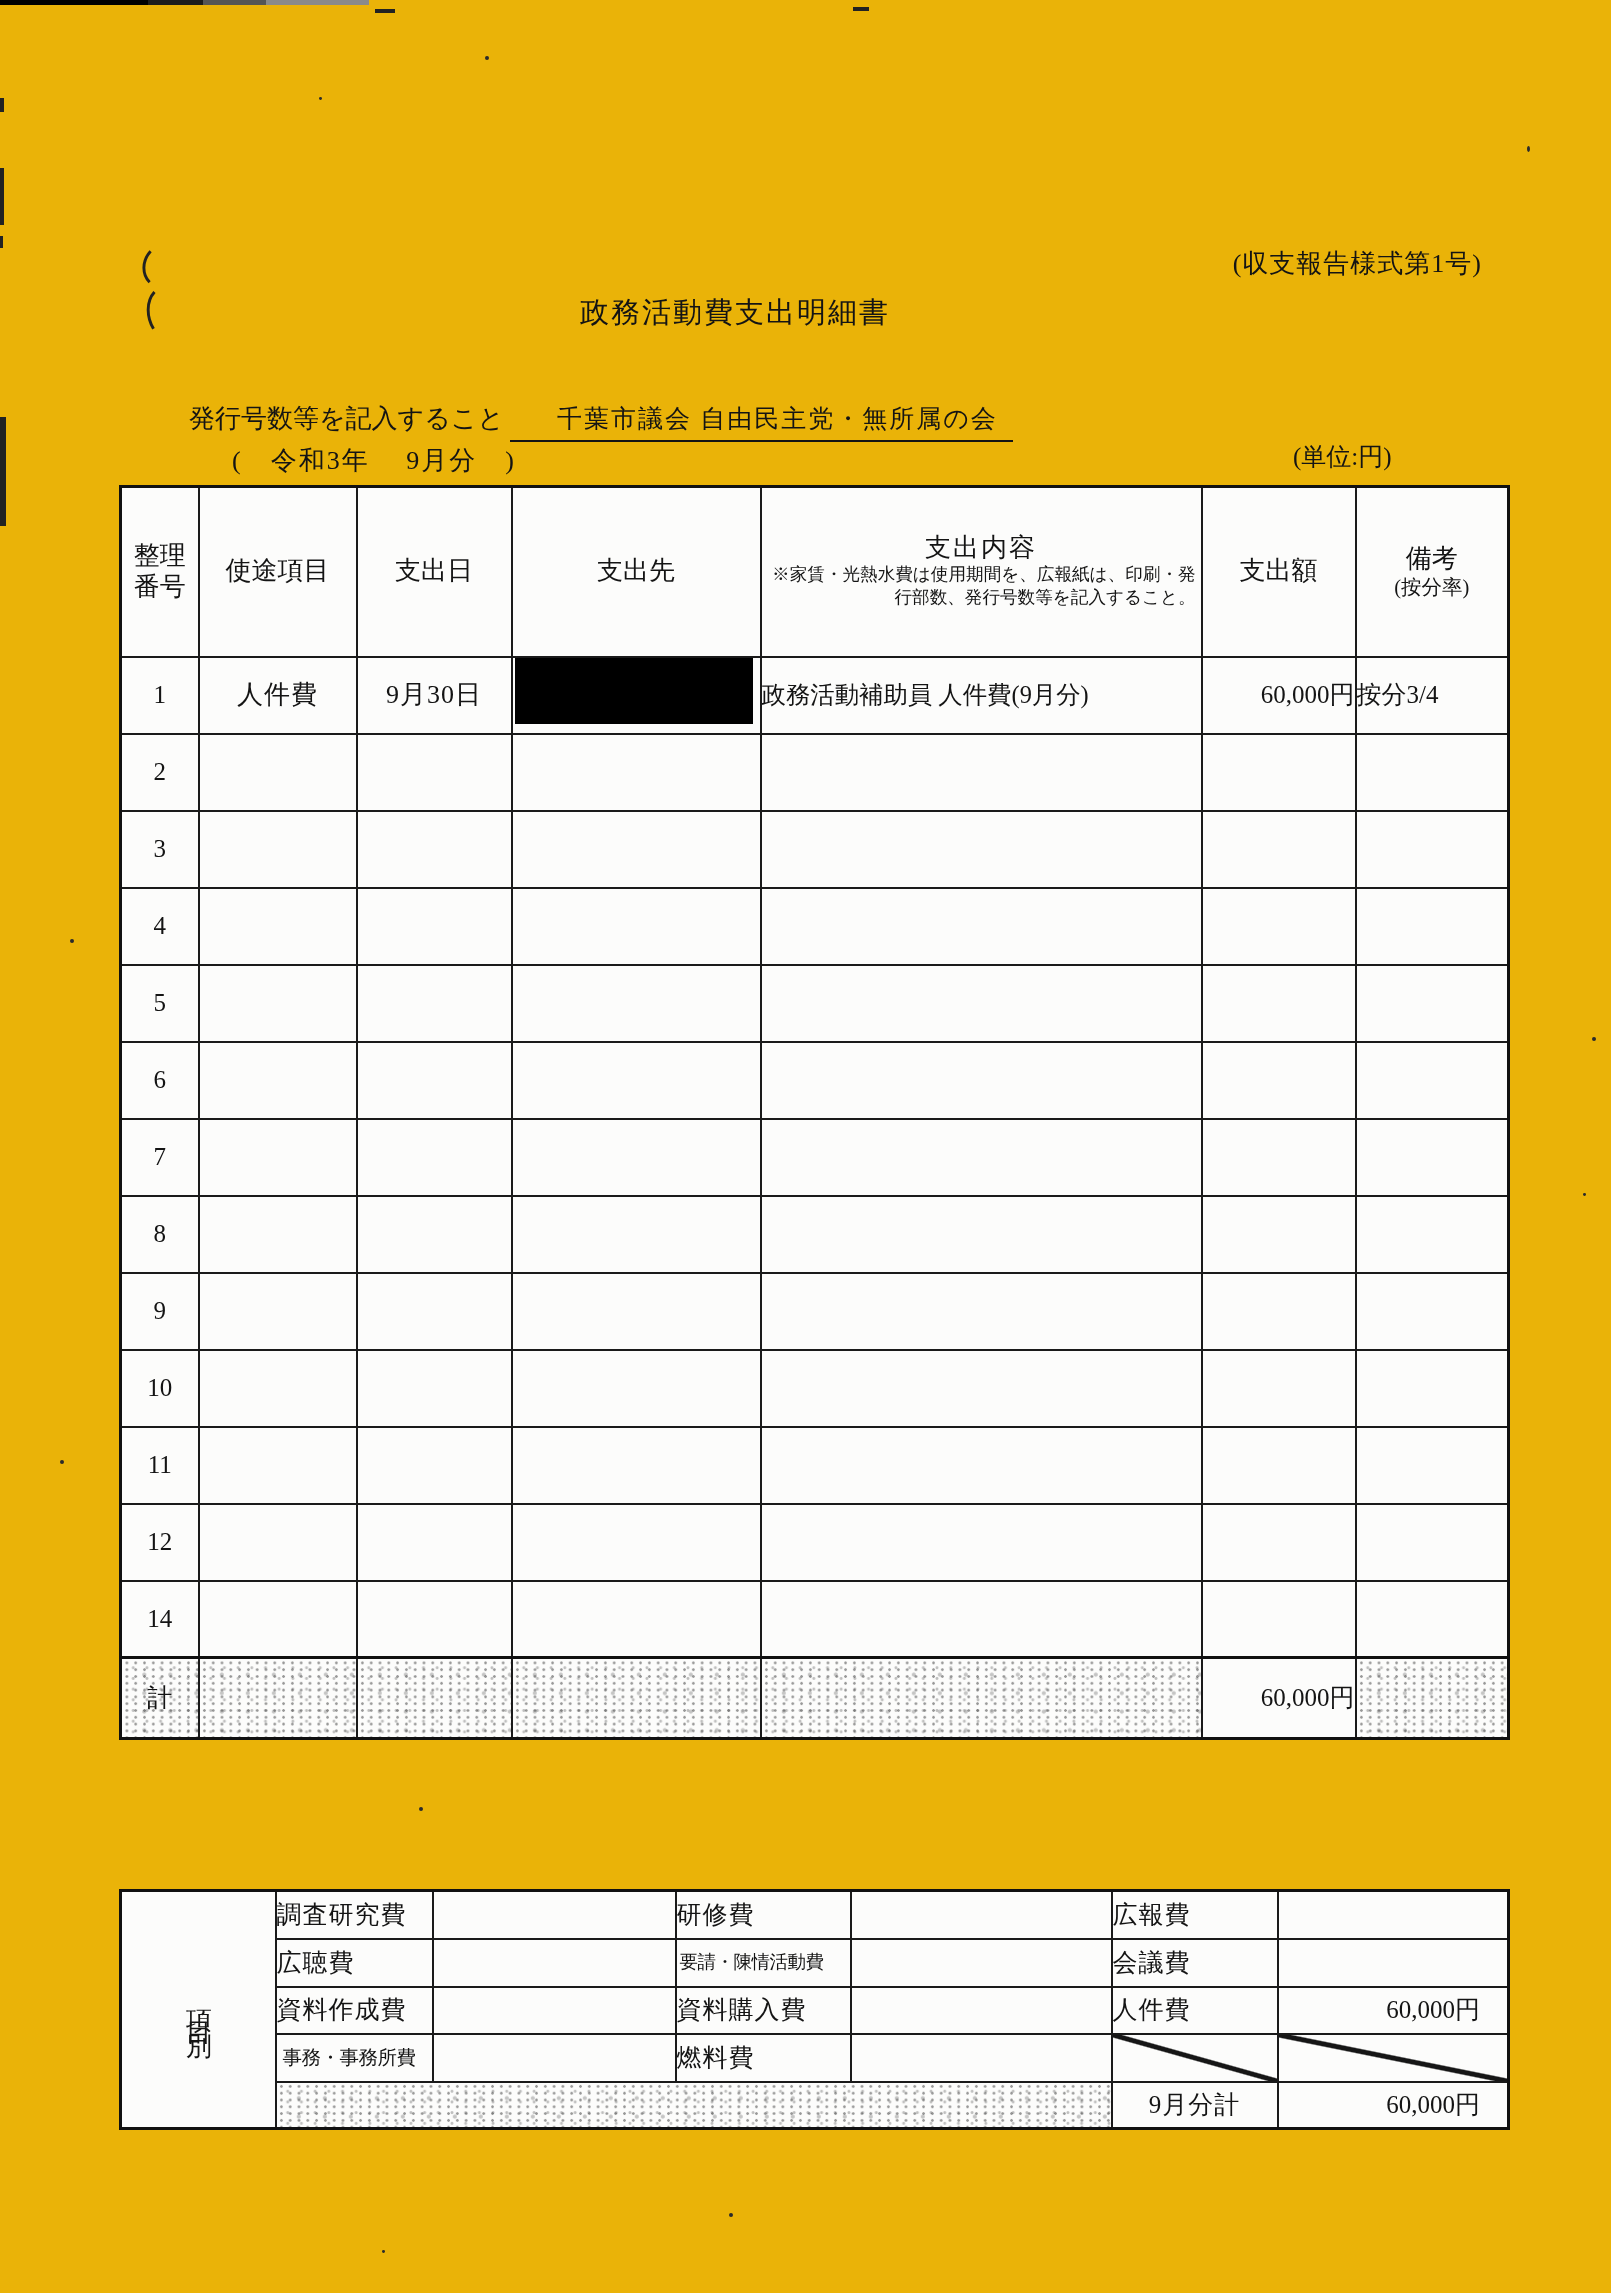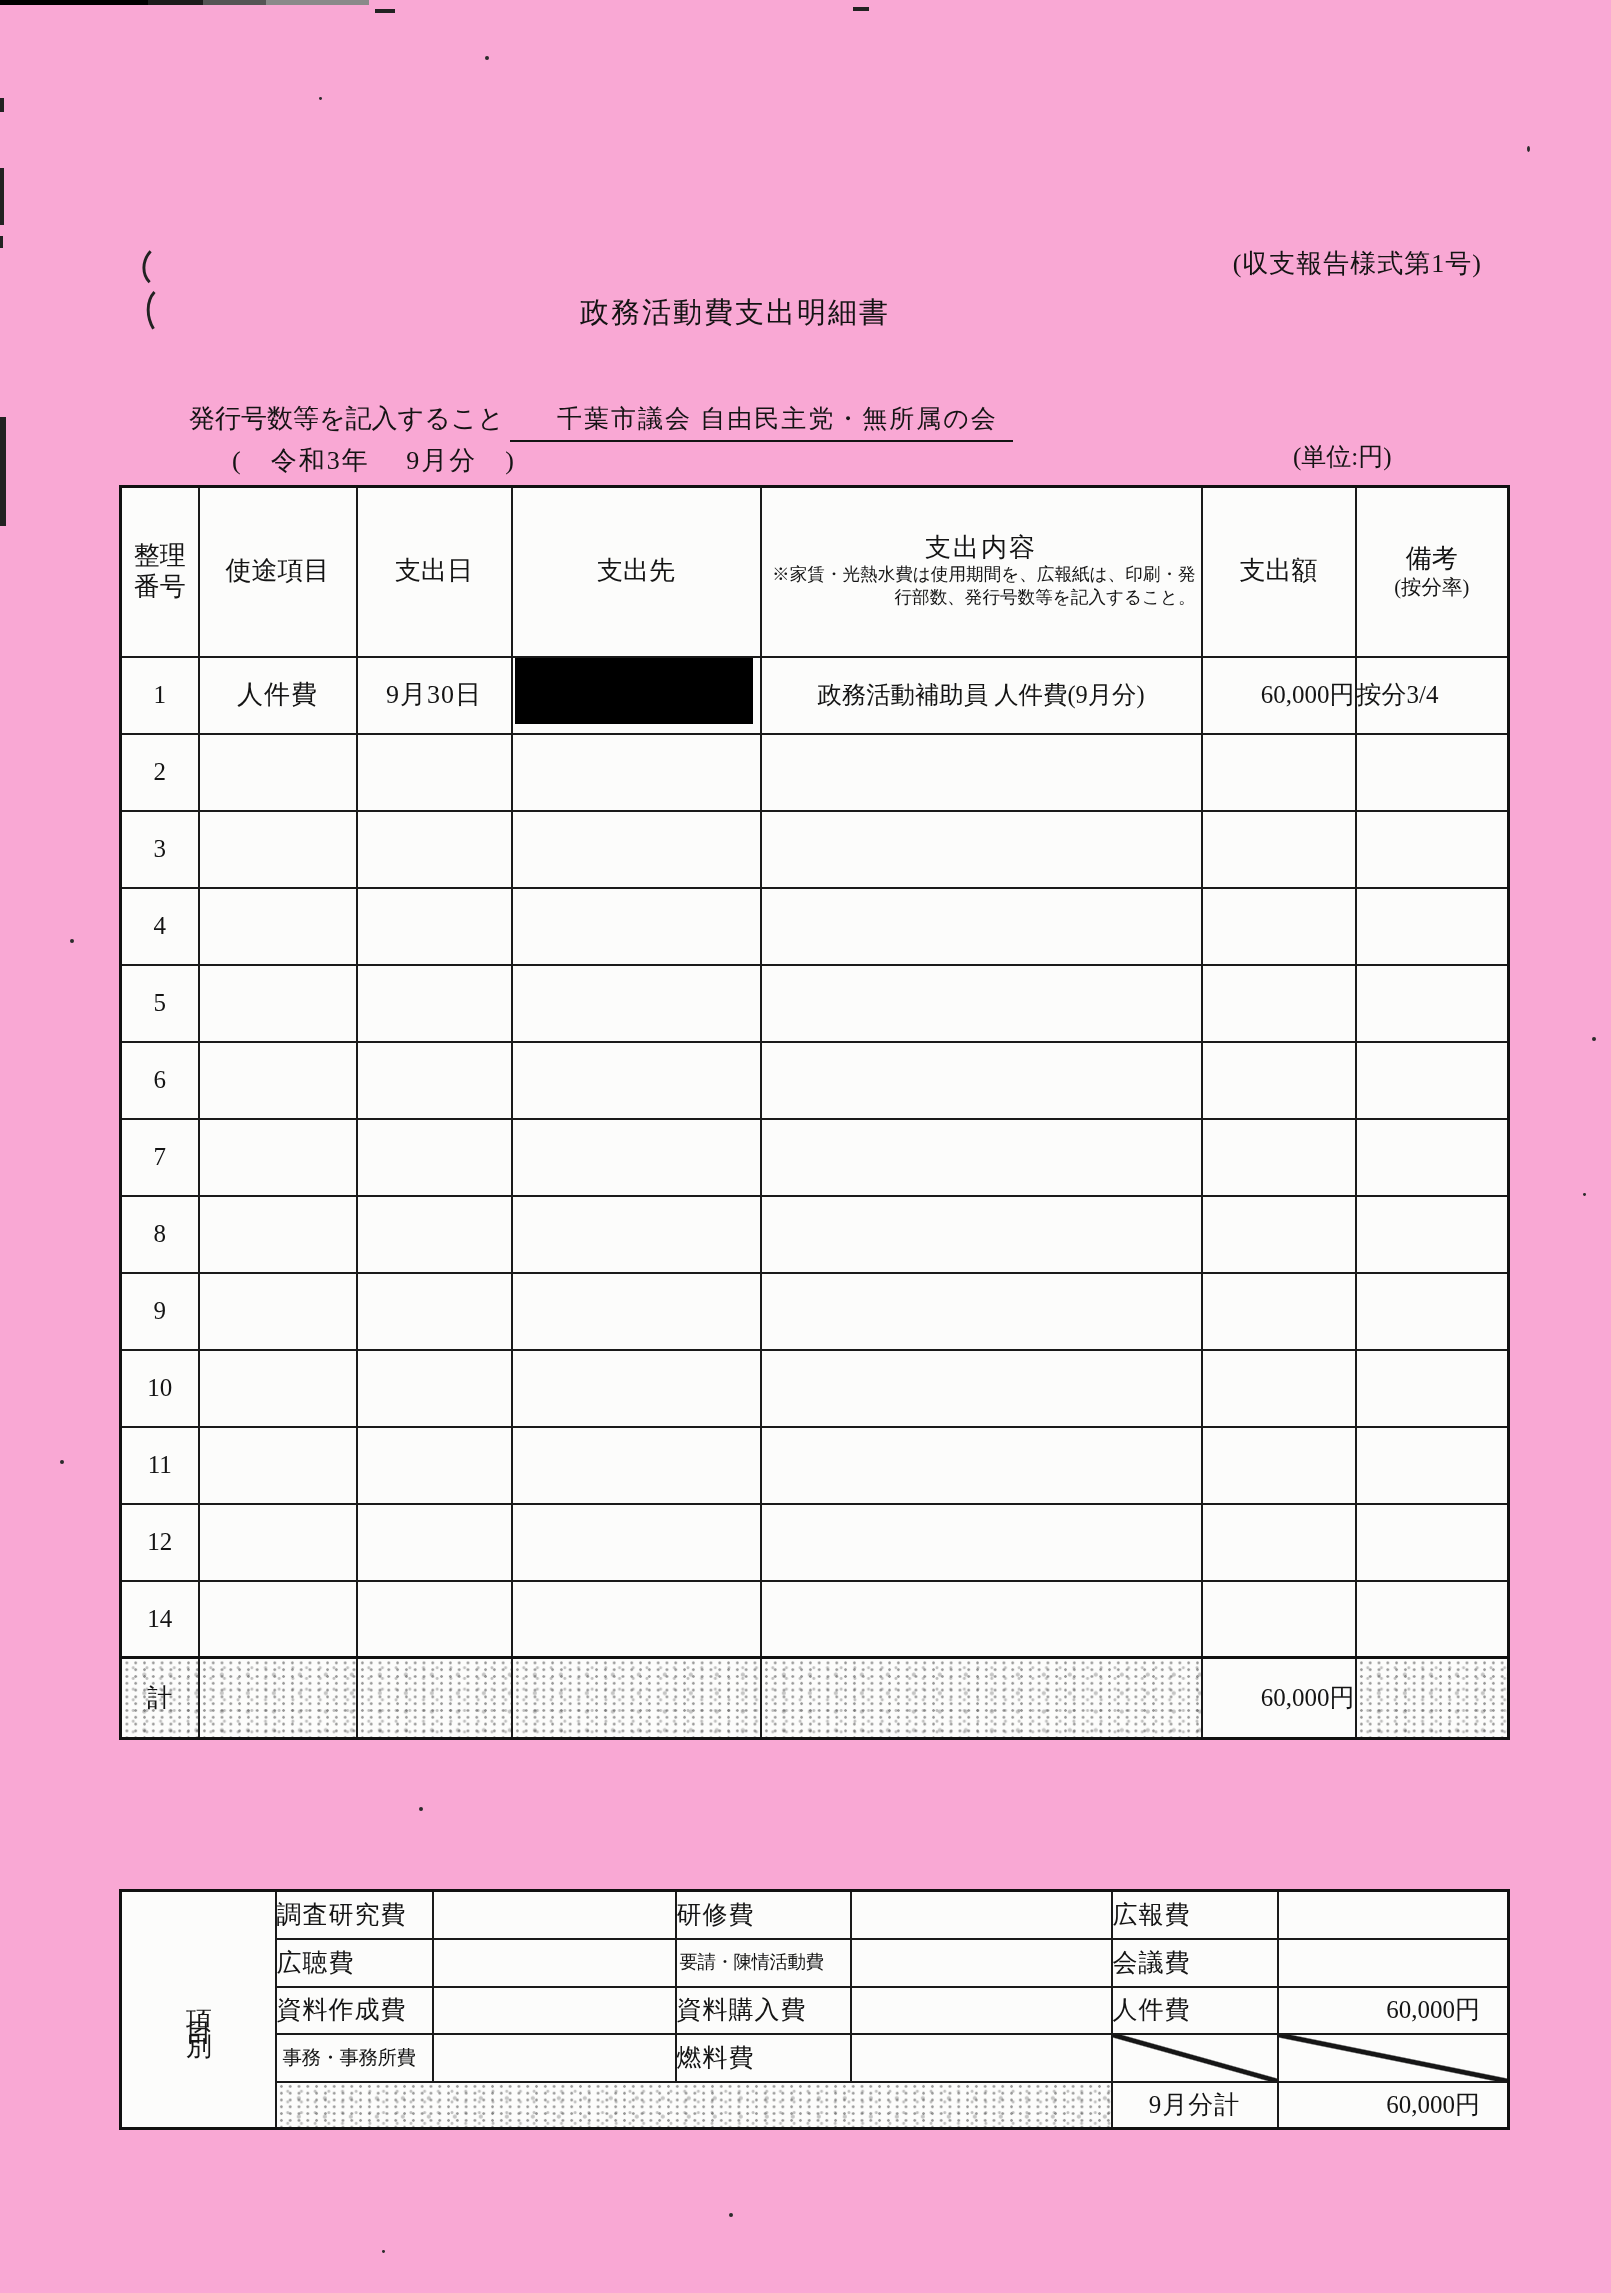--- a/index.html
+++ b/index.html
@@ -1,17 +1,17 @@
 <!DOCTYPE html>
 <html><head>
 <meta charset="utf-8">
 <style>
   html,body{margin:0;padding:0;background:#d9d9d9;}
   #page{
-    position:relative;width:1611px;height:2294px;background:#f9a8d4;
+    position:relative;width:1611px;height:2294px;background:#eab308;
     font-family:"Liberation Serif","DejaVu Serif",serif;color:#141414;
     overflow:hidden;
   }
   .abs{position:absolute;}
 
   
   #form-code{left:1170px;top:246px;width:312px;font-size:26px;text-align:right;letter-spacing:1px;}
   #doc-title{left:580px;top:293px;font-size:29px;letter-spacing:2px;}
   #faction-line{left:189px;top:401px;font-size:26px;white-space:nowrap;}
   #faction-line .val{
@@ -31,21 +31,21 @@
   #cat-table{left:119px;top:1889px;width:1388px;border:3.9px solid #111;}
 
   .head th{text-align:center;font-size:26px;border-bottom:2.9px solid #1a1a1a;}
   .ch-title{font-size:26px;text-align:center;margin-top:1px;letter-spacing:2px;}
   .ch-note{font-size:17.6px;text-align:right;padding:0 4.9px 2.9px 5.9px;line-height:1.3;}
   .sub{font-size:20.5px;}
 
   tr.r{height:77px;}
   .c-no{text-align:center;font-size:25px;}
   .c-center{text-align:center;font-size:26px;letter-spacing:1px;}
-  .c-content{text-align:center;padding-left:5.9px;font-size:24.4px;}
+  .c-content{text-align:left;padding-left:5.9px;font-size:24.4px;}
   .c-amount{text-align:right;padding-right:5.9px;font-size:25px;}
   .c-remarks{text-align:left;padding-left:3.9px;font-size:25px;}
   td.payee{position:relative;}
   .redaction{position:absolute;left:2.9px;right:6.8px;top:-2px;bottom:8.8px;background:#000;}
 
   tr.total td{border-top:3.9px solid #111;height:78px;}
 
   .noise{
     background-image:
       radial-gradient(circle,rgba(70,70,70,.55) 1px,rgba(0,0,0,0) 1.6px),

